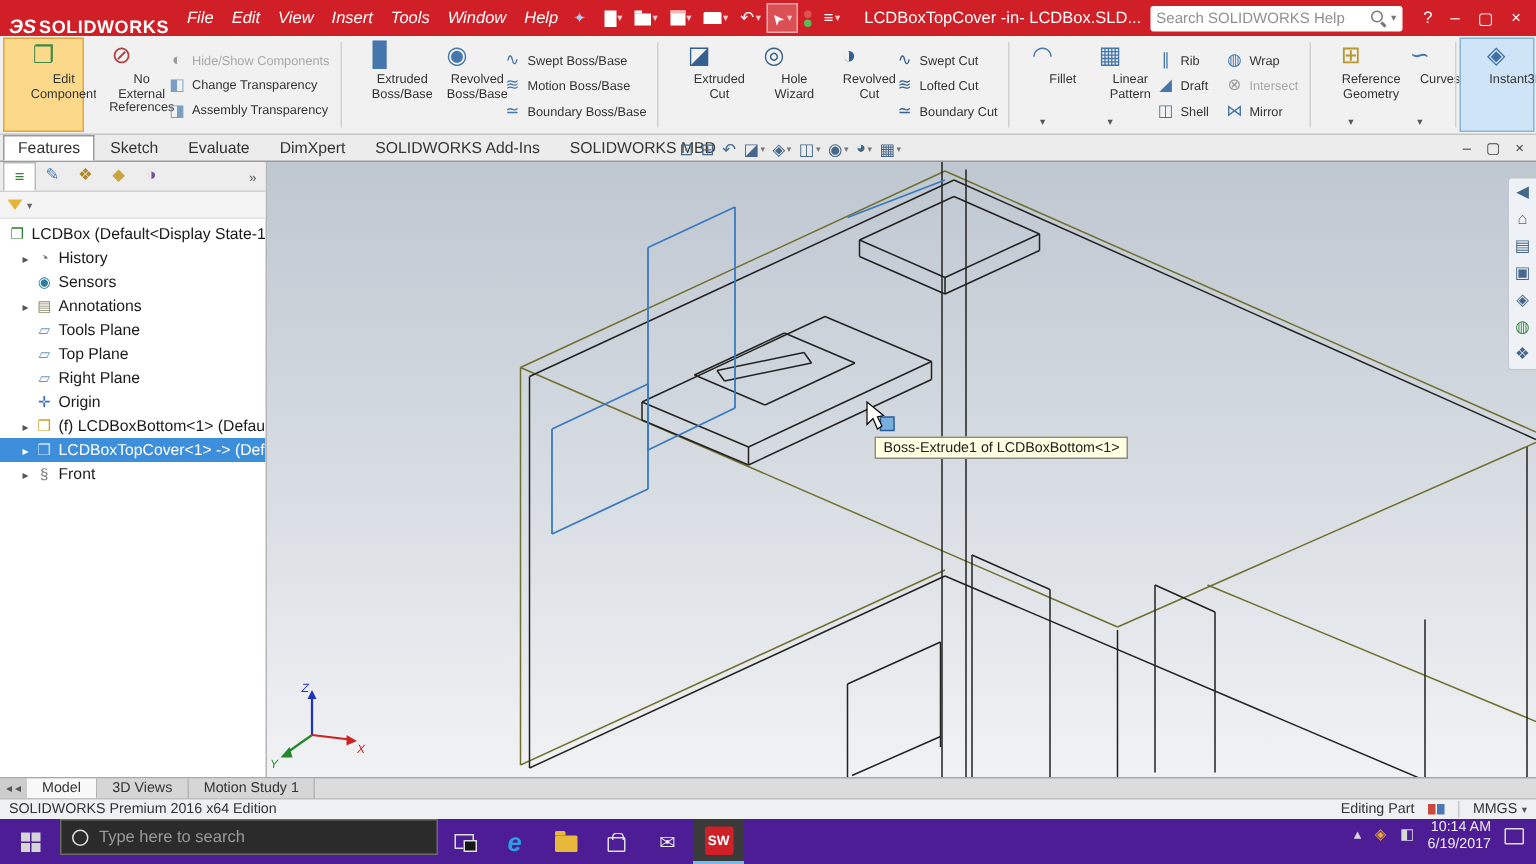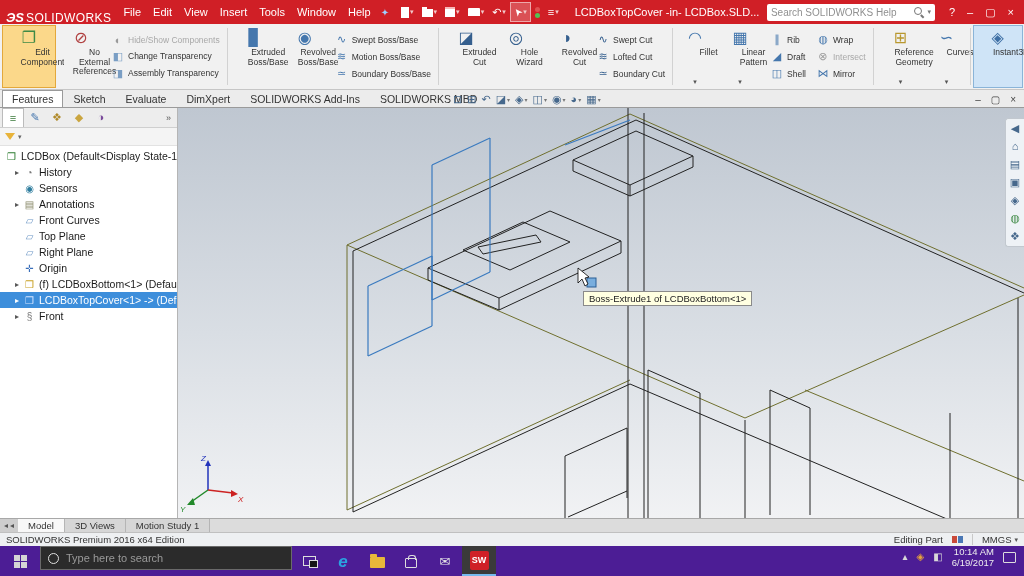--- a/index.html
+++ b/index.html
@@ -4,23 +4,23 @@
 <style>
   * { margin:0; padding:0; box-sizing:border-box; }
   html,body { width:1024px; height:576px; overflow:hidden; }
   body { font-family:"Liberation Sans", sans-serif; background:#000; }
   .app { width:1024px; height:576px; display:flex; flex-direction:column; background:#f0f0f0; }
 
   
   .titlebar { height:24px; background:#d01f26; display:flex; align-items:center; color:#fff; flex:0 0 auto; padding:0 4px; white-space:nowrap; }
   .logo { display:flex; align-items:baseline; margin:0 6px 0 2px; }
   .logo-mark { font-style:italic; font-weight:bold; font-size:13px; }
-  .logo-text { font-weight:normal; font-size:12px; letter-spacing:.4px; margin-left:2px;margin-top:12px; }
+  .logo-text { font-weight:bold; font-size:12px; letter-spacing:.4px; margin-left:2px;margin-top:12px; }
   .menu { display:flex; }
-  .menu-item { font-size:11px; padding:0 6px; line-height:24px; }
+  .menu-item { font-size:11px; padding:0 6px; line-height:24px;font-style:italic; }
   .pin-glyph { color:#9fd0ff; font-size:10px; margin:0 4px; }
   .qat { display:flex; align-items:center; margin-left:4px; }
   .qat-btn { display:flex; align-items:center; padding:1px 3px; height:20px; border:1px solid transparent; }
   .qat-btn.pressed { background:rgba(255,255,255,.22); border-color:rgba(255,255,255,.5); }
   .dd { font-size:7px; color:#f2c9c9; margin-left:1px; }
   .qi-page { width:8px; height:11px; background:#fff; }
   .qi-folder { width:11px; height:8px; background:#fff; position:relative; margin-top:2px; }
   .qi-folder::before { content:''; position:absolute; top:-2px; left:0; width:5px; height:2px; background:#fff; }
   .qi-save { width:10px; height:10px; background:#fff; border-top:2px solid #f7b7b7; }
   .qi-print { width:12px; height:8px; background:#fff; border-radius:1px 1px 0 0; }
@@ -386,21 +386,21 @@
           <span>Sensors</span>
         </div>
         <div class="titem child">
           <span class="t-arrow">▸</span>
           <span class="ticon" style="color:#8a8a6a">▤</span>
           <span>Annotations</span>
         </div>
         <div class="titem child">
           <span class="t-noarrow"></span>
           <span class="ticon" style="color:#6a94c4">▱</span>
-          <span>Front Curves</span>
+          <span>Tools Plane</span>
         </div>
         <div class="titem child">
           <span class="t-noarrow"></span>
           <span class="ticon" style="color:#6a94c4">▱</span>
           <span>Top Plane</span>
         </div>
         <div class="titem child">
           <span class="t-noarrow"></span>
           <span class="ticon" style="color:#6a94c4">▱</span>
           <span>Right Plane</span>

